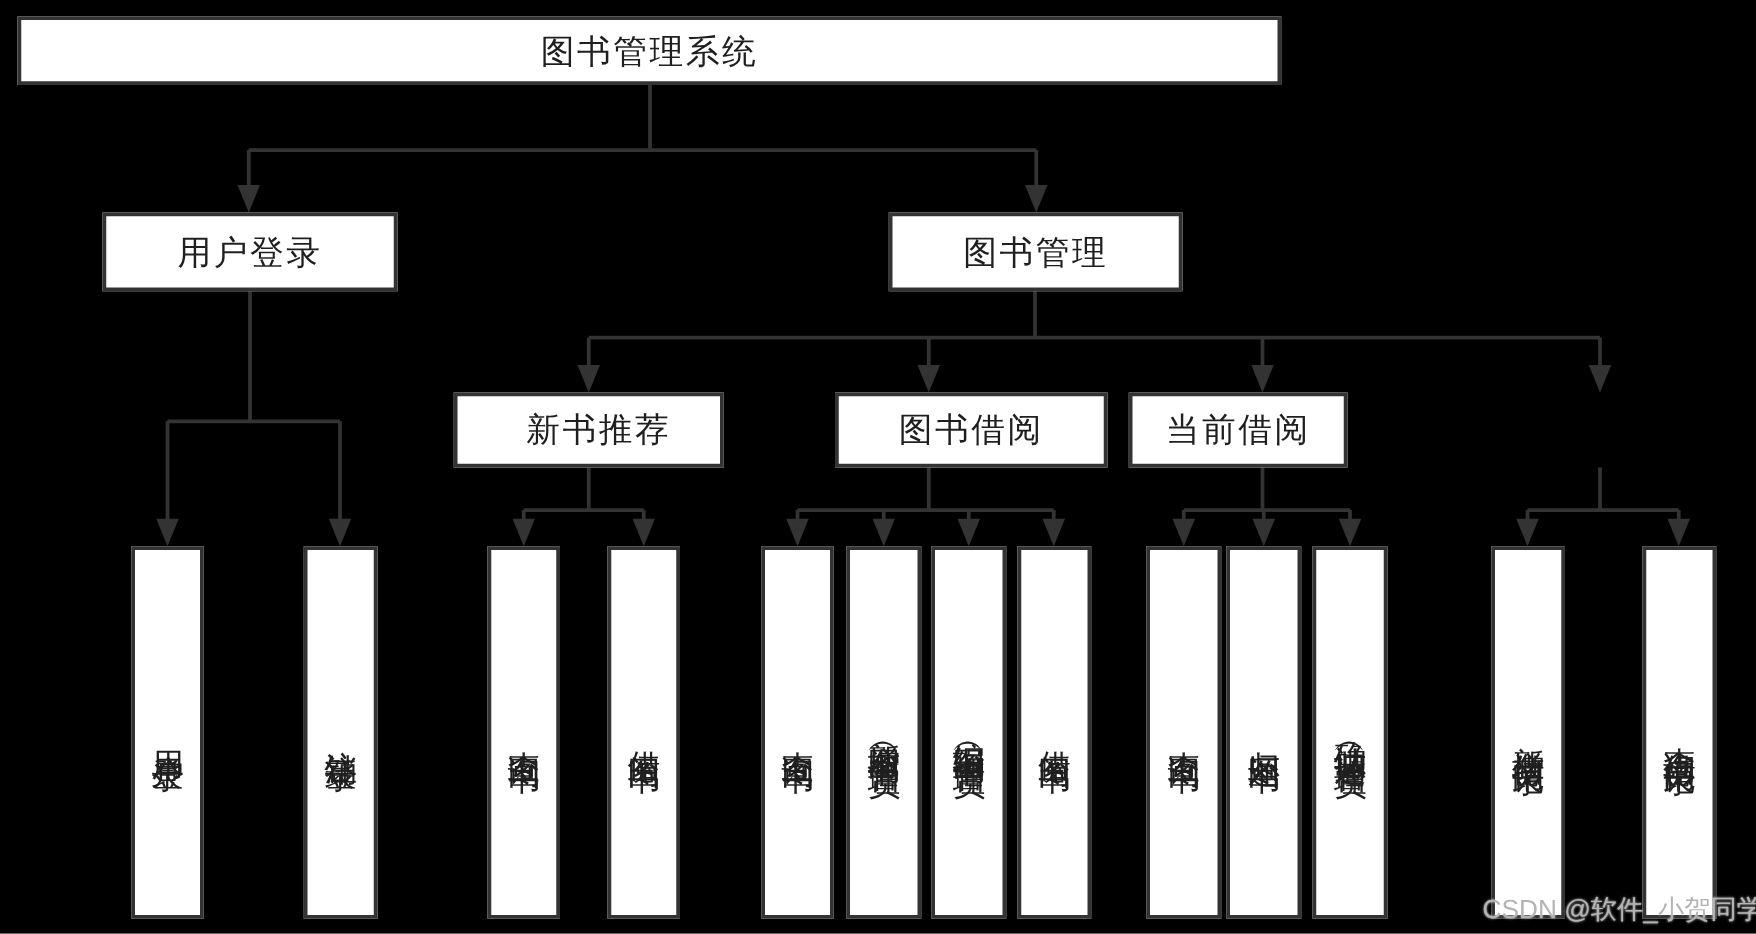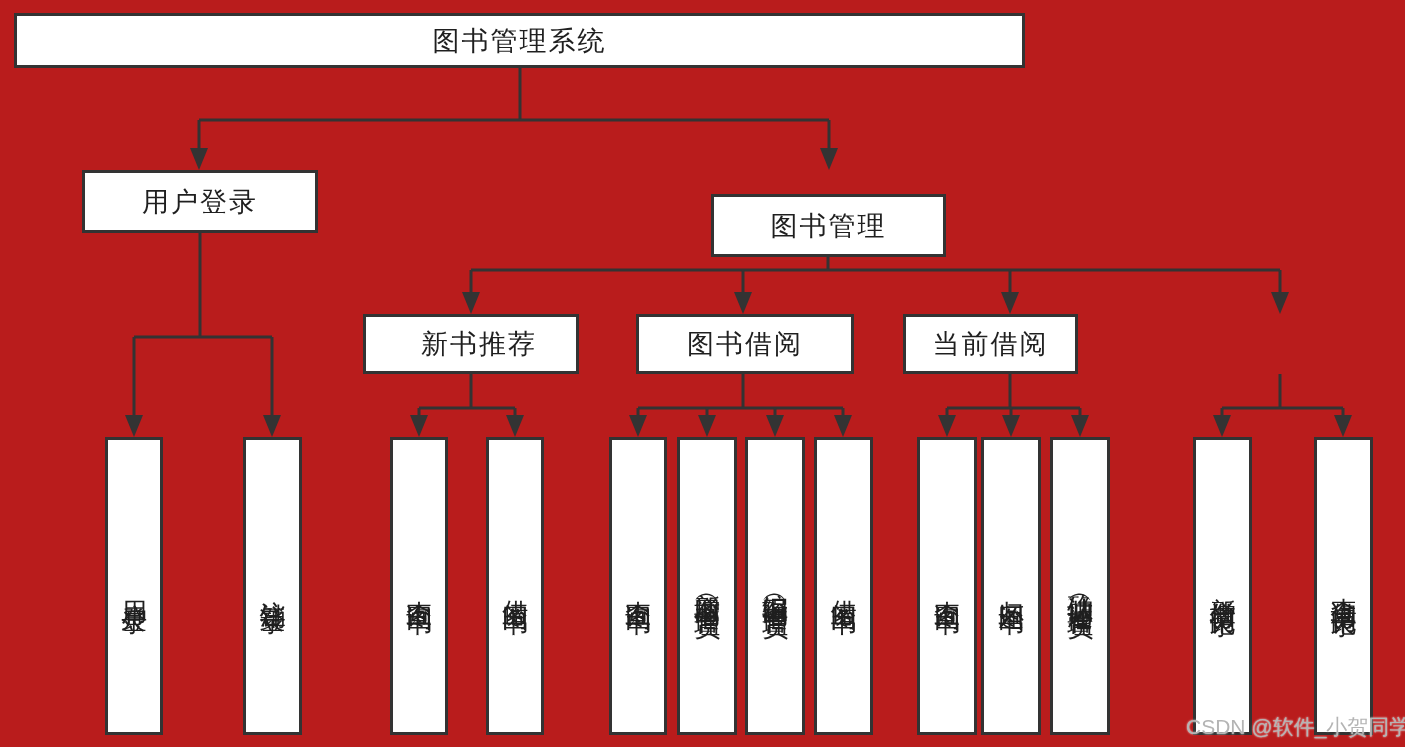--- a/index.html
+++ b/index.html
@@ -1,17 +1,17 @@
 <!DOCTYPE html>
 <html><head>
 <meta charset="utf-8">
 <style>
   html,body{margin:0;padding:0;background:#ffffff;}
   .canvas{
-    position:relative;width:1405px;height:747px;background:#b91c1c;
+    position:relative;width:1405px;height:747px;background:#000000;
     font-family:"Liberation Sans","DejaVu Sans",sans-serif;overflow:hidden;
   }
   svg.connectors{position:absolute;left:0;top:0;z-index:0;}
   svg.connectors line{stroke:#333333;stroke-width:3;}
   svg.connectors polygon{fill:#333333;}
   .hbox{
     position:absolute;background:#ffffff;border:3px solid #333333;box-sizing:border-box;
     display:flex;align-items:center;justify-content:center;
     font-size:27px;letter-spacing:2px;color:#1f1f1f;z-index:1;white-space:nowrap;
   }
@@ -89,28 +89,28 @@
       <polygon points="1334,415 1352,415 1343,437"></polygon>
     </svg>
 
   <div class="hbox" style="left:14px;top:13px;width:1011px;height:55px;">
     <span>图书管理系统</span>
   </div>
 
   <div class="hbox" style="left:82px;top:170px;width:236px;height:63px;">
     <span>用户登录</span>
   </div>
-  <div class="hbox" style="left:711px;top:170px;width:235px;height:63px;margin-top:24px;">
+  <div class="hbox" style="left:711px;top:170px;width:235px;height:63px;">
     <span>图书管理</span>
   </div>
 
   <div class="hbox" style="left:363px;top:314px;width:216px;height:60px;padding-left:16px;">
     <span>新书推荐</span>
   </div>
-  <div class="hbox" style="left:636px;top:314px;width:218px;height:60px;">
+  <div class="hbox" style="left:668px;top:314px;width:218px;height:60px;">
     <span>图书借阅</span>
   </div>
   <div class="hbox" style="left:903px;top:314px;width:175px;height:60px;">
     <span>当前借阅</span>
   </div>
 
   <div class="vbox" style="left:105px;width:58px;">
     <span class="vtext">用户登录</span>
   </div>
   <div class="vbox" style="left:243px;width:59px;">

